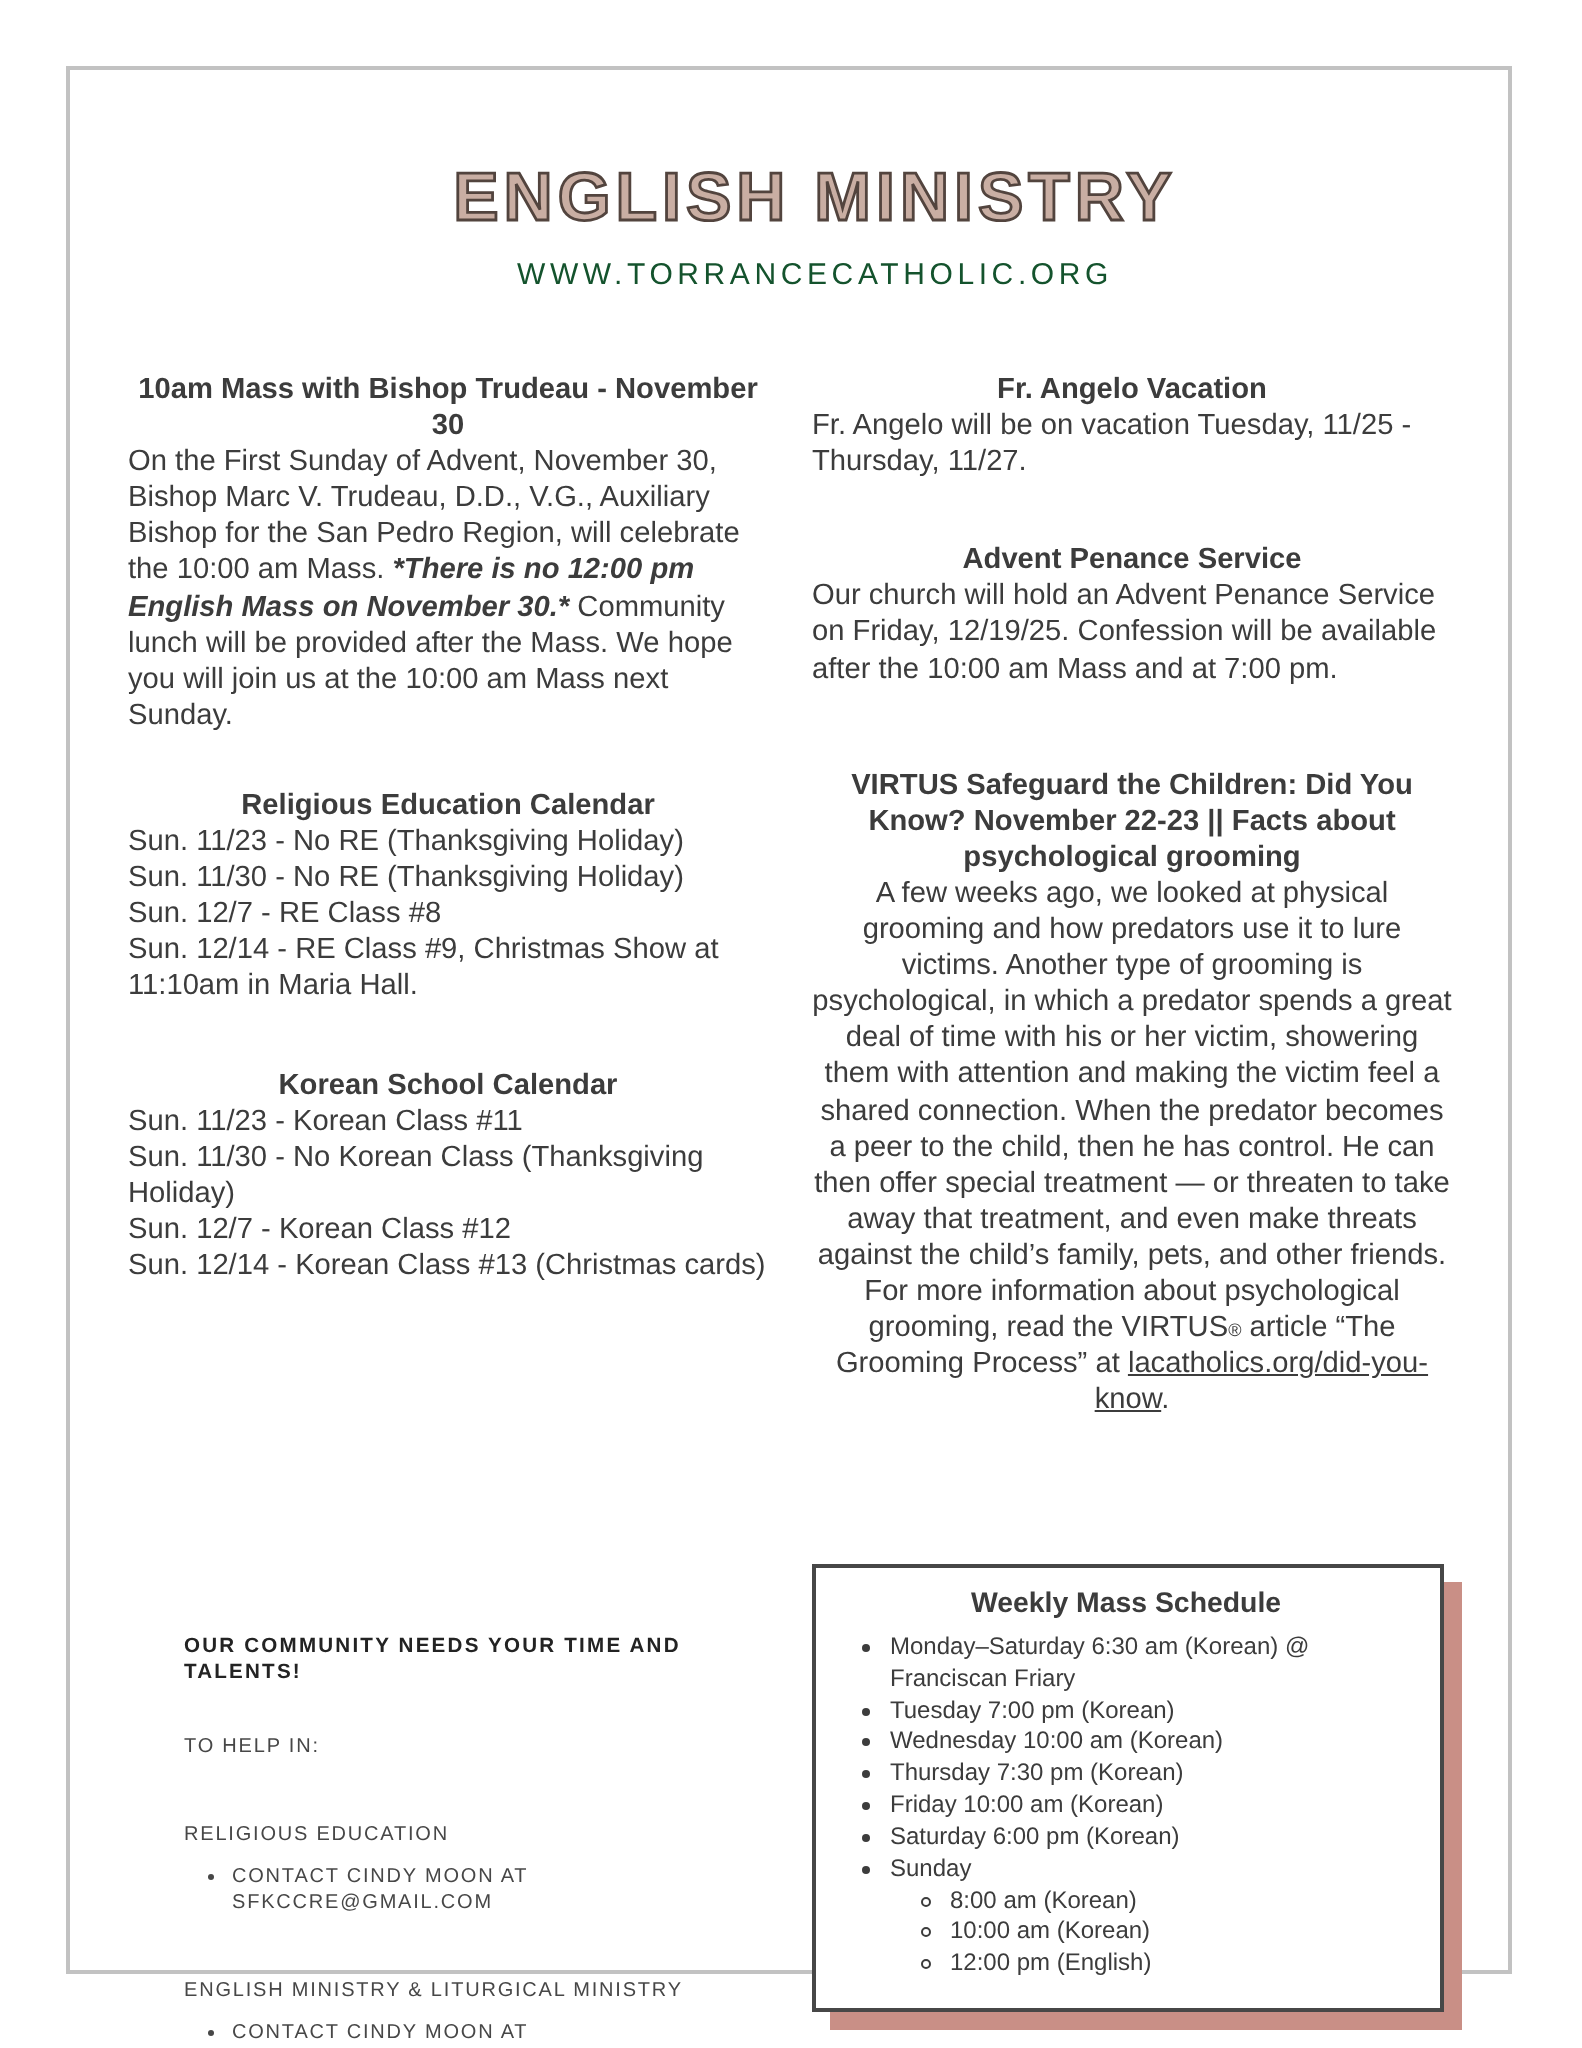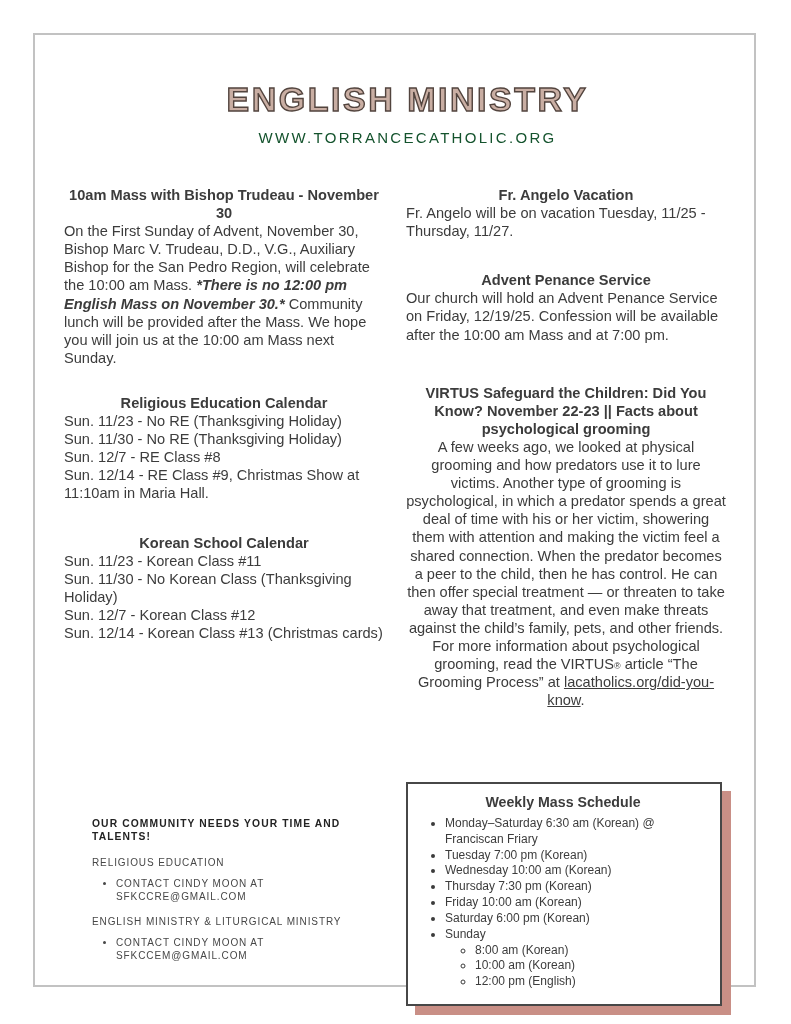--- a/index.html
+++ b/index.html
@@ -60,21 +60,21 @@
     color: #474747;
   }
   .community-header {
     font-weight: 700;
     text-align: left;
     font-size: 10.3px;
     letter-spacing: 1.1px;
     color: #232323;
   }
   .to-help { margin-top: 23px; }
-  .group { margin-top: 12px; }
+  .group { margin-top: 31px; }
   .contact-list { margin-top: 8px; padding-left: 24px; }
   .contact-list li { list-style: disc; }
 
   .sec-penance { margin-top: 31px; }
   .sec-virtus { margin-top: 40px; }
   .sec-virtus .sec-title, .sec-virtus p { text-align: center; }
   .reg-mark { font-size: 9px; }
   .link { color: inherit; text-decoration: underline; cursor: pointer; }
 
   .mass-box {
@@ -126,20 +126,21 @@
         <ul class="cal-list">
           <li>Sun. 11/23 - Korean Class #11</li>
           <li>Sun. 11/30 - No Korean Class (Thanksgiving Holiday)</li>
           <li>Sun. 12/7 - Korean Class #12</li>
           <li>Sun. 12/14 - Korean Class #13 (Christmas cards)</li>
         </ul>
       </div>
 
       <div class="community">
         <div class="community-header">OUR COMMUNITY NEEDS YOUR TIME AND TALENTS!</div>
+        <div class="to-help">TO HELP IN:</div>
 
         <div class="group">
           <div>RELIGIOUS EDUCATION</div>
           <ul class="contact-list">
             <li>CONTACT CINDY MOON AT SFKCCRE@GMAIL.COM</li>
           </ul>
         </div>
         <div class="group">
           <div>ENGLISH MINISTRY &amp; LITURGICAL MINISTRY</div>
           <ul class="contact-list">

